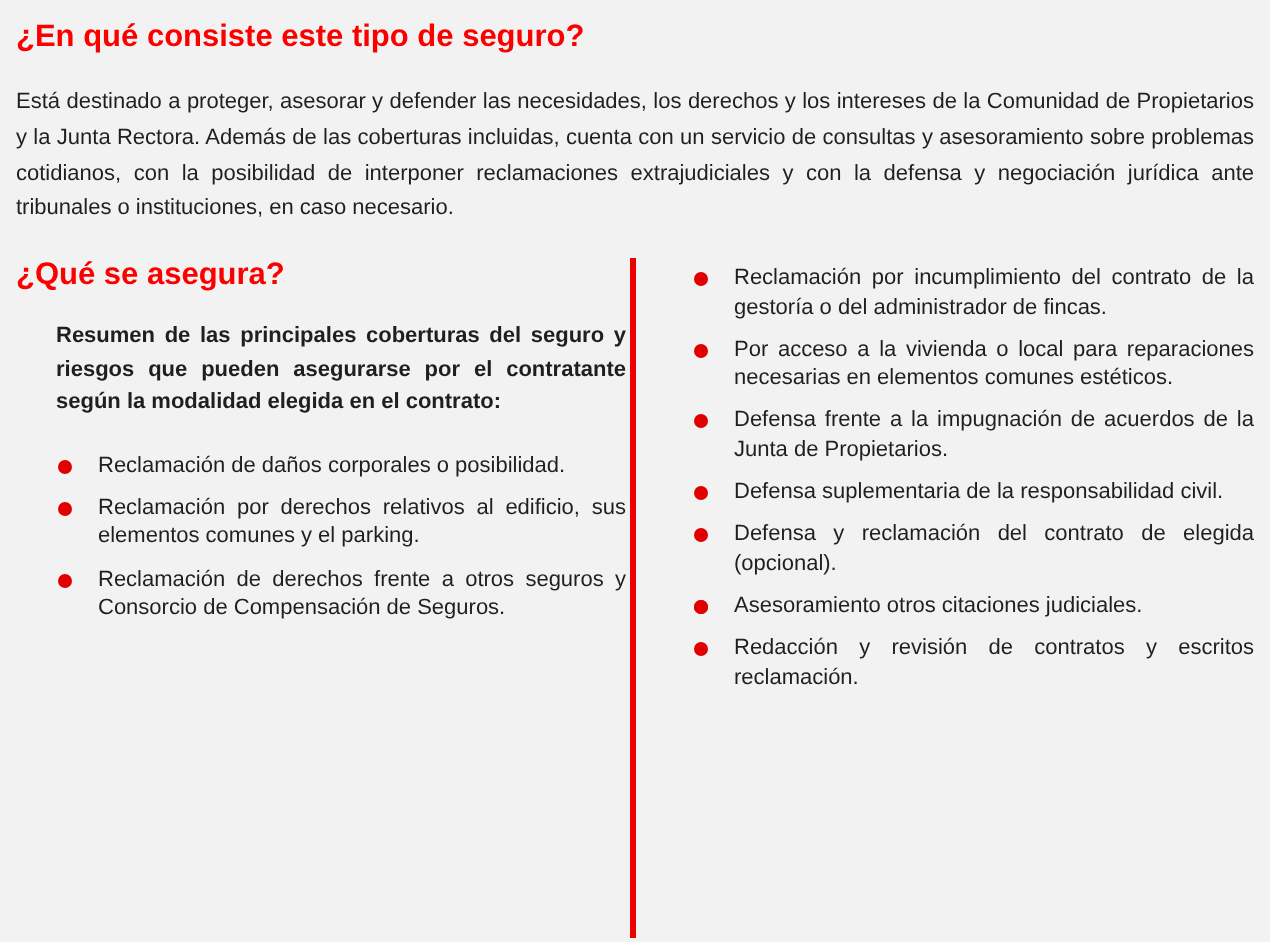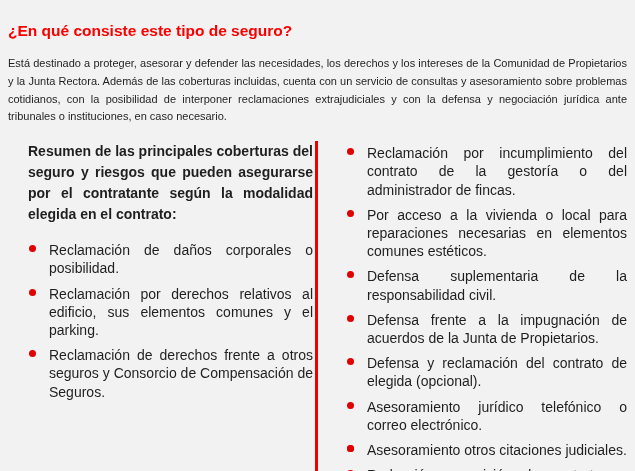--- a/index.html
+++ b/index.html
@@ -14,21 +14,21 @@
     padding: 10px 8px 0 8px;
     overflow: hidden;
   }
   h1, h2 {
     color: #fc0000;
     font-size: 15.5px;
     font-weight: bold;
     margin: 0;
     font-family: "Liberation Sans", sans-serif;
   }
-  h1 { margin-bottom: 15px; margin-top: 12px; }
+  h1 { margin-bottom: 15px; }
   .intro {
     font-size: 11px;
     line-height: 1.62;
     text-align: justify;
     margin: 0 0 15px 0;
   }
   .columns {
     display: flex;
     align-items: stretch;
     min-height: 340px;
@@ -36,41 +36,41 @@
   .col-left {
     width: 307px;
     flex: 0 0 307px;
     box-sizing: content-box;
     border-right: 3px solid #ee0000;
     padding-right: 0;
   }
   .col-left h2 { margin-bottom: 13px; }
   .summary {
     font-weight: bold;
-    font-size: 14px;
+    font-size: 11px;
     line-height: 1.5;
     text-align: justify;
     margin: 0 2px 16px 20px;
   }
   .col-right {
     flex: 1;
     padding-left: 28px;
     padding-top: 3px;
     box-sizing: border-box;
   }
   ul.bullets {
     list-style: none;
     margin: 0;
     padding: 0;
   }
   .col-left ul.bullets { margin-left: 20px; margin-right: 2px; }
   ul.bullets li {
     position: relative;
     padding-left: 21px;
-    font-size: 14px;
+    font-size: 11px;
     line-height: 1.3;
     text-align: justify;
     margin-bottom: 7px;
   }
   .dot {
     position: absolute;
     left: 1px;
     top: 4px;
     width: 7px;
     height: 7px;
@@ -83,37 +83,37 @@
 
 <div class="page">
 
   <h1>¿En qué consiste este tipo de seguro?</h1>
 
   <p class="intro">Está destinado a proteger, asesorar y defender las necesidades, los derechos y los intereses de la Comunidad de Propietarios y la Junta Rectora. Además de las coberturas incluidas, cuenta con un servicio de consultas y asesoramiento sobre problemas cotidianos, con la posibilidad de interponer reclamaciones extrajudiciales y con la defensa y negociación jurídica ante tribunales o instituciones, en caso necesario.</p>
 
   <div class="columns">
 
     <div class="col-left">
+      <h2>¿Qué se asegura?</h2>
       <p class="summary">Resumen de las principales coberturas del seguro y riesgos que pueden asegurarse por el contratante según la modalidad elegida en el contrato:</p>
       <ul class="bullets">
         <li><span class="dot"></span><span>Reclamación de daños corporales o posibilidad.</span></li>
         <li><span class="dot"></span><span>Reclamación por derechos relativos al edificio, sus elementos comunes y el parking.</span></li>
         <li><span class="dot"></span><span>Reclamación de derechos frente a otros seguros y Consorcio de Compensación de Seguros.</span></li>
 
       </ul>
     </div>
 
     <div class="col-right">
       <ul class="bullets">
         <li><span class="dot"></span><span>Reclamación por incumplimiento del contrato de la gestoría o del administrador de fincas.</span></li>
         <li><span class="dot"></span><span>Por acceso a la vivienda o local para reparaciones necesarias en elementos comunes estéticos.</span></li>
+        <li><span class="dot"></span><span>Defensa frente a la impugnación de acuerdos de la Junta de Propietarios.</span></li>
         <li><span class="dot"></span><span>Defensa suplementaria de la responsabilidad civil.</span></li>
-        <li><span class="dot"></span><span>Defensa frente a la impugnación de acuerdos de la Junta de Propietarios.</span></li>
         <li><span class="dot"></span><span>Defensa y reclamación del contrato de elegida (opcional).</span></li>
-        <li><span class="dot"></span><span>Asesoramiento jurídico telefónico o correo electrónico.</span></li>
         <li><span class="dot"></span></li>
         <li><span class="dot"></span><span>Asesoramiento otros citaciones judiciales.</span></li>
         <li><span class="dot"></span><span>Redacción y revisión de contratos y escritos reclamación.</span></li>
       </ul>
     </div>
 
   </div>
 </div>
 
 </body></html>

